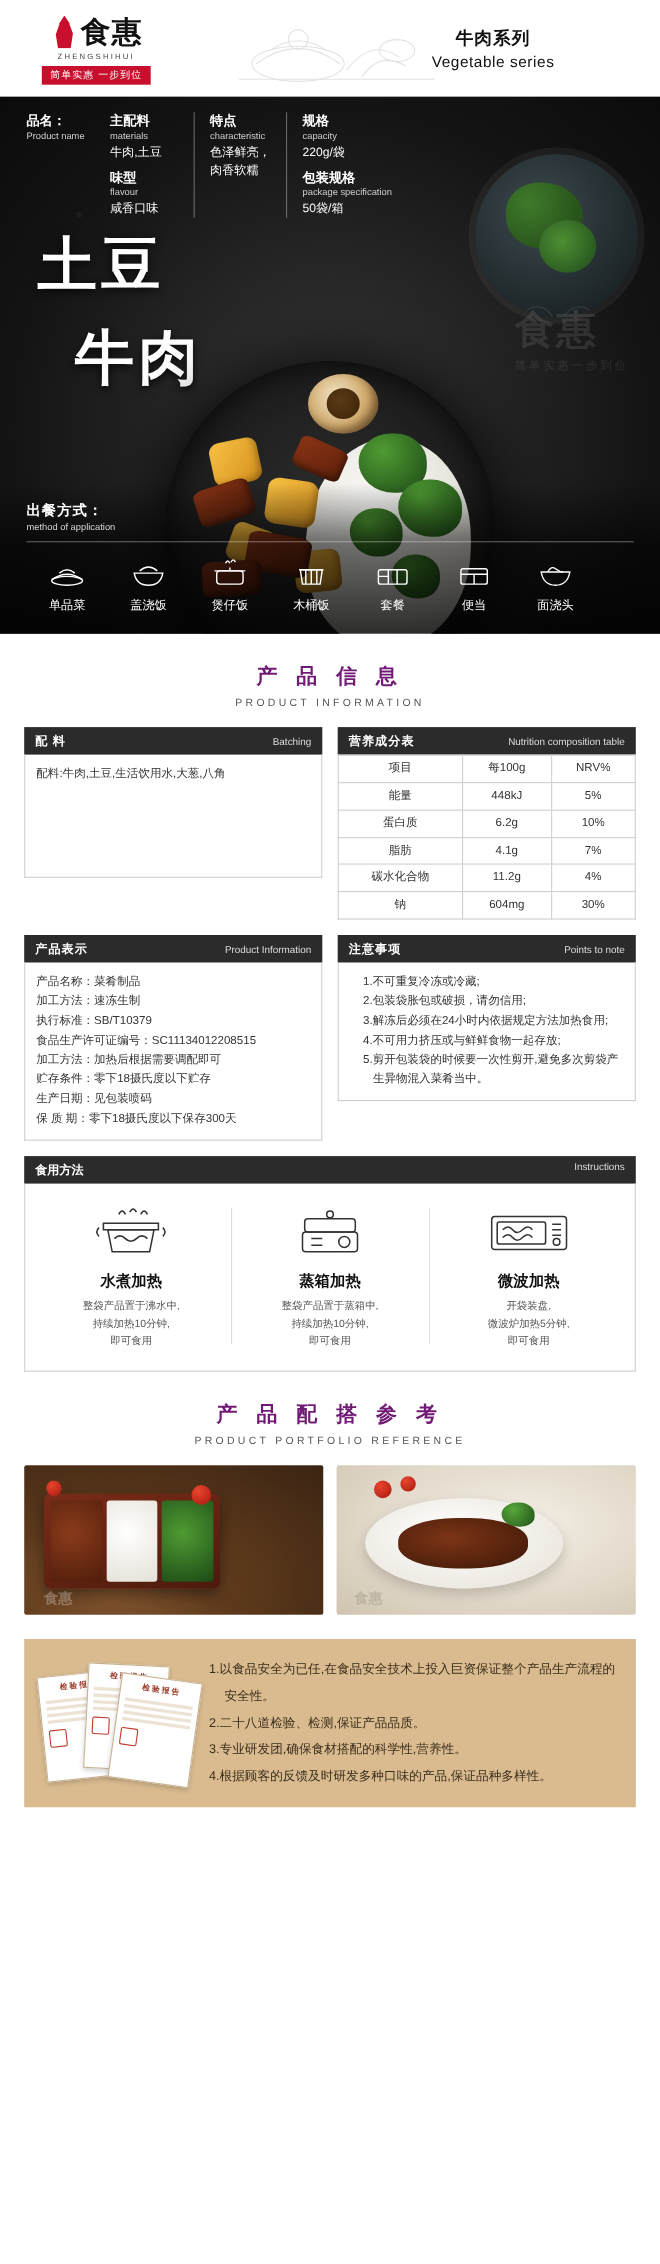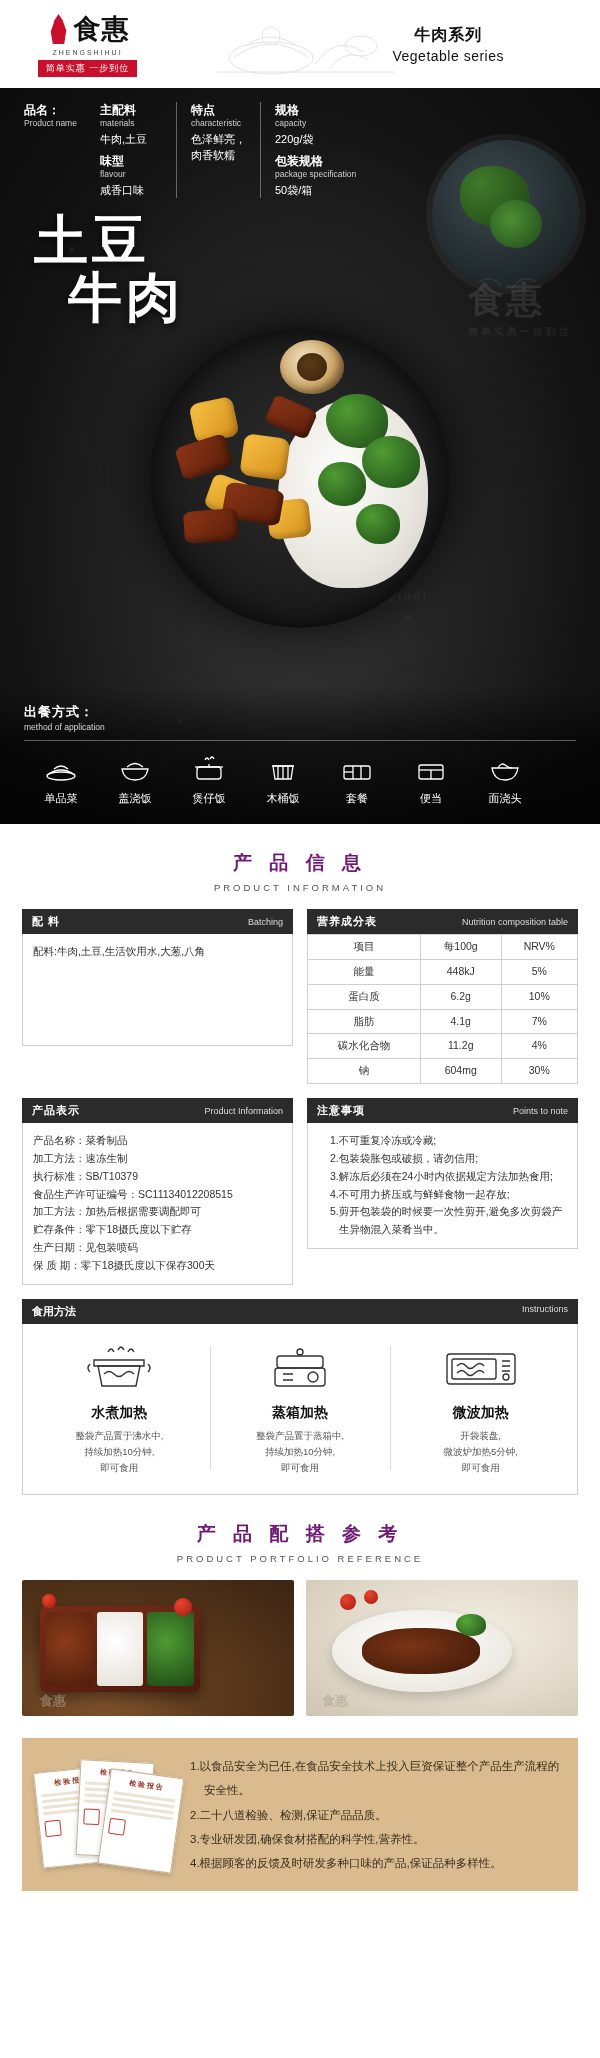--- a/index.html
+++ b/index.html
@@ -60,21 +60,21 @@
   .header-cn {
     font-size: 16px; font-weight: bold; color: #111; letter-spacing: 1px;
   }
   .header-en {
     font-size: 14px; color: #111; letter-spacing: .5px; margin-top: 2px;
   }
 
   
   .hero {
     position: relative;
-    height: 736px;
+    height: 488px;
     background:
       radial-gradient(ellipse at 50% 62%, #3b3b3b 0%, #242424 38%, #141414 68%, #0b0b0b 100%),
       #111;
     overflow: hidden;
   }
   .hero::after {
     content:"";
     position:absolute; inset:0;
     background-image:
       radial-gradient(circle at 12% 22%, rgba(255,255,255,.05) 0 2px, transparent 3px),
@@ -99,21 +99,21 @@
 
   .big-title {
     position: absolute; left: 34px; top: 125px;
     font-size: 54px; font-weight: bold; color: #fff;
     line-height: 1.05; letter-spacing: 4px;
     font-family: "DejaVu Sans", sans-serif;
     text-shadow: 0 2px 8px rgba(0,0,0,.8);
     z-index: 5;
   }
   .big-title span { display: block; }
-  .big-title .l2 { margin-left: 34px; }
+  .big-title .l2 { margin-left: 34px; margin-top: 28px; }
 
   .plate-deco {
     position: absolute; right: 20px; top: 52px;
     width: 148px; height: 148px; border-radius: 50%;
     background: radial-gradient(circle at 40% 36%, #3d4a4f 0%, #222b2e 60%, #141a1c 100%);
     box-shadow: 0 0 0 6px rgba(255,255,255,.05);
     overflow: hidden; z-index: 4;
   }
   .plate-deco .broc {
     position: absolute; left: 28px; top: 26px; width: 70px; height: 60px;

